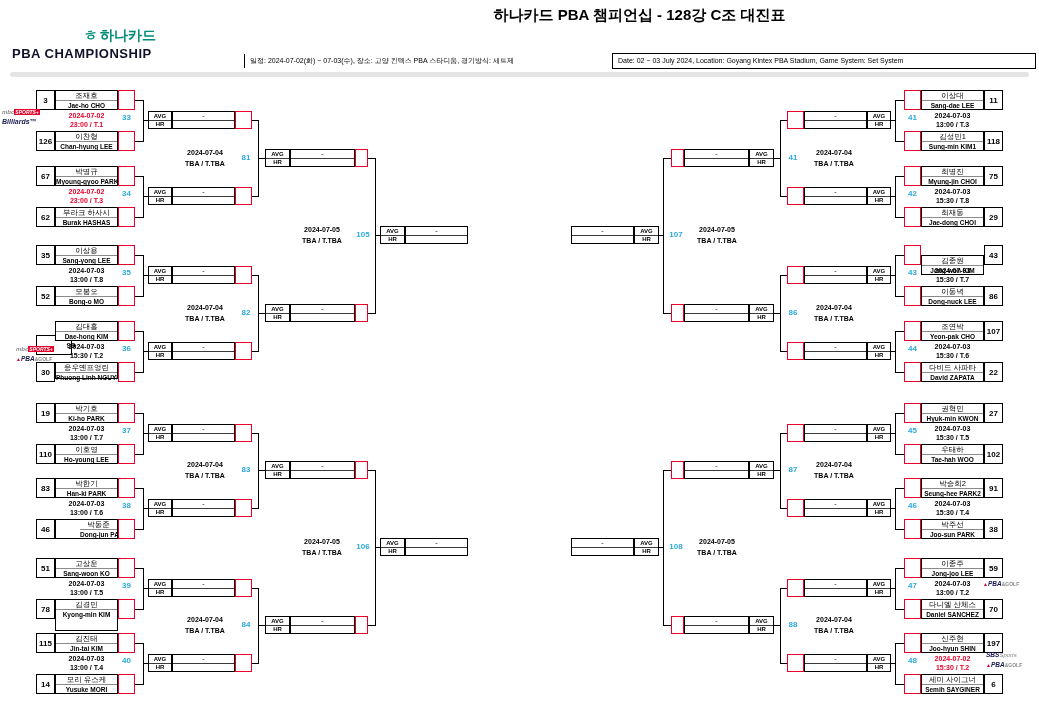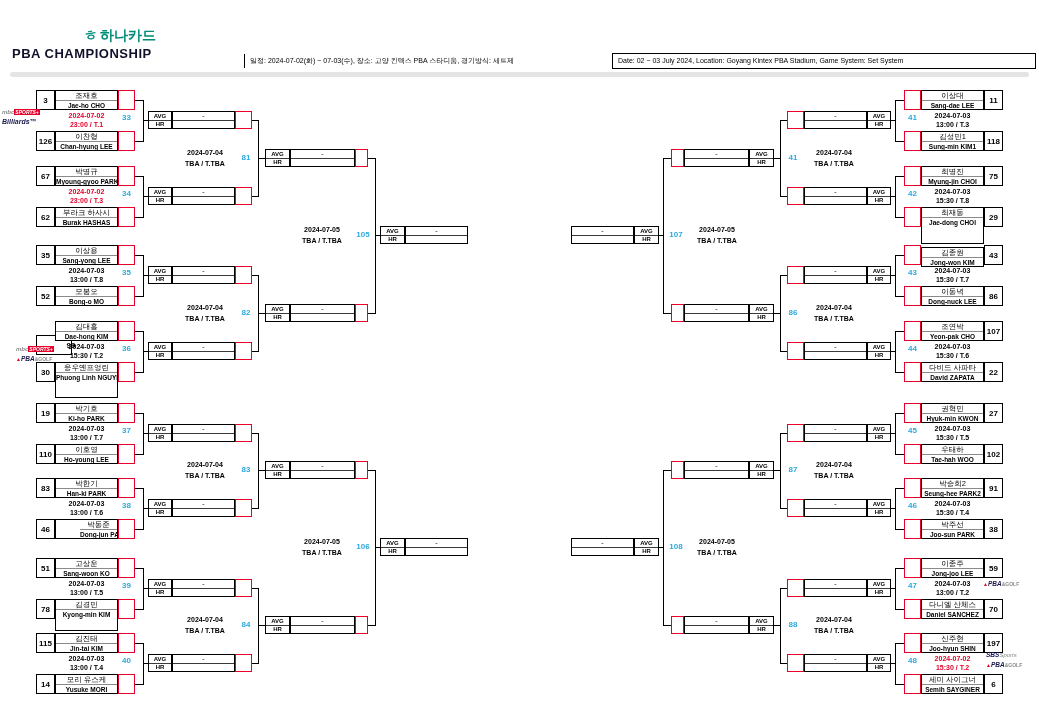--- a/index.html
+++ b/index.html
@@ -40,20 +40,21 @@
   .sbsb{color:#15155e;font-weight:bold;font-style:italic;font-size:6.5px;}
   .sbss{color:#8a8a8a;font-style:italic;font-size:6px;}
 </style>
 </head>
 <body>
 
 <div id="canvas">
 
   <div class="abs hana" style="left:40px;top:27px;width:160px;"><span class="hanasym">ㅎ</span><span>하나카드</span></div>
   <div class="abs pbachamp" style="left:12px;top:46px;">PBA CHAMPIONSHIP</div>
+  <div class="abs title" style="left:240px;top:6px;width:799px;">하나카드 PBA 챔피언십 - 128강 C조 대진표</div>
   <div class="abs info" style="left:244px;top:54px;width:364px;height:14px;border-left:1px solid #000;padding-left:5px;">일정: 2024-07-02(화) ~ 07-03(수), 장소: 고양 킨텍스 PBA 스타디움, 경기방식: 세트제</div>
   <div class="abs info" style="left:612px;top:53px;width:424px;height:16px;border:1px solid #000;padding-left:5px;line-height:14px;">Date: 02 ~ 03 July 2024, Location: Goyang Kintex PBA Stadium, Game System: Set System</div>
   <div class="abs graybar" style="left:10px;top:72px;width:1019px;height:5px;"></div>
 
   <div id="bracket">
       <div class="abs box seed" style="left: 36px; top: 90px; width: 19px; height: 20px;">3</div>
       <div class="abs box" style="left: 55px; top: 90px; width: 63px; height: 20px;">
         <div class="krow">조재호</div>
         <div class="erow">Jae-ho CHO</div>
       </div>
@@ -109,21 +110,21 @@
       <div class="abs hl" style="left: 135px; top: 296px; width: 8px; height: 1px;"></div>
       <div class="abs vl" style="left: 143px; top: 255px; width: 1px; height: 42px;"></div>
       <div class="abs hl" style="left: 143px; top: 275px; width: 5px; height: 1px;"></div>
       <div class="abs box seed" style="left: 36px; top: 335px; width: 35px; height: 20px; padding-left: 34px;">99</div>
       <div class="abs box" style="left: 55px; top: 321px; width: 63px; height: 20px;">
         <div class="krow">김대홍</div>
         <div class="erow">Dae-hong KIM</div>
       </div>
       <div class="abs slot" style="left: 118px; top: 321px; width: 17px; height: 20px;"></div>
       <div class="abs box seed" style="left: 36px; top: 362px; width: 19px; height: 20px;">30</div>
-      <div class="abs box" style="left: 55px; top: 362px; width: 63px; height: 36px;">
+      <div class="abs box" style="left: 55px; top: 362px; width: 63px; height: 17px;">
         <div class="krow">응우옌프엉린</div>
         <div class="erow">Phuong Linh NGUYEN</div>
       </div>
       <div class="abs slot" style="left: 118px; top: 362px; width: 17px; height: 20px;"></div>
       <div class="abs date" style="left: 49px; top: 342px; width: 75px; height: 9px;">2024-07-03</div>
       <div class="abs date" style="left: 49px; top: 351px; width: 75px; height: 9px;">15:30 / T.2</div>
       <div class="abs num" style="left: 118px; top: 344px; width: 17px; height: 10px;">36</div>
       <div class="abs hl" style="left: 135px; top: 331px; width: 8px; height: 1px;"></div>
       <div class="abs hl" style="left: 135px; top: 372px; width: 8px; height: 1px;"></div>
       <div class="abs vl" style="left: 143px; top: 331px; width: 1px; height: 42px;"></div>
@@ -223,34 +224,34 @@
       <div class="abs hl" style="left: 896px; top: 141px; width: 8px; height: 1px;"></div>
       <div class="abs vl" style="left: 895px; top: 100px; width: 1px; height: 42px;"></div>
       <div class="abs hl" style="left: 891px; top: 120px; width: 5px; height: 1px;"></div>
       <div class="abs box seed" style="left: 984px; top: 166px; width: 19px; height: 20px;">75</div>
       <div class="abs box" style="left: 921px; top: 166px; width: 63px; height: 20px;">
         <div class="krow">최명진</div>
         <div class="erow">Myung-jin CHOI</div>
       </div>
       <div class="abs slot" style="left: 904px; top: 166px; width: 17px; height: 20px;"></div>
       <div class="abs box seed" style="left: 984px; top: 207px; width: 19px; height: 20px;">29</div>
-      <div class="abs box" style="left: 921px; top: 207px; width: 63px; height: 37px;">
+      <div class="abs box" style="left: 921px; top: 207px; width: 63px; height: 20px;">
         <div class="krow">최재동</div>
         <div class="erow">Jae-dong CHOI</div>
       </div>
       <div class="abs slot" style="left: 904px; top: 207px; width: 17px; height: 20px;"></div>
       <div class="abs date" style="left: 915px; top: 187px; width: 75px; height: 9px;">2024-07-03</div>
       <div class="abs date" style="left: 915px; top: 196px; width: 75px; height: 9px;">15:30 / T.8</div>
       <div class="abs num" style="left: 904px; top: 189px; width: 17px; height: 10px;">42</div>
       <div class="abs hl" style="left: 896px; top: 176px; width: 8px; height: 1px;"></div>
       <div class="abs hl" style="left: 896px; top: 217px; width: 8px; height: 1px;"></div>
       <div class="abs vl" style="left: 895px; top: 176px; width: 1px; height: 42px;"></div>
       <div class="abs hl" style="left: 891px; top: 196px; width: 5px; height: 1px;"></div>
       <div class="abs box seed" style="left: 984px; top: 245px; width: 19px; height: 20px;">43</div>
-      <div class="abs box" style="left: 921px; top: 247px; width: 63px; height: 20px;">
+      <div class="abs box" style="left: 921px; top: 255px; width: 63px; height: 20px;">
         <div class="krow">김종원</div>
         <div class="erow">Jong-won KIM</div>
       </div>
       <div class="abs slot" style="left: 904px; top: 245px; width: 17px; height: 20px;"></div>
       <div class="abs box seed" style="left: 984px; top: 286px; width: 19px; height: 20px;">86</div>
       <div class="abs box" style="left: 921px; top: 286px; width: 63px; height: 20px;">
         <div class="krow">이동녁</div>
         <div class="erow">Dong-nuck LEE</div>
       </div>
       <div class="abs slot" style="left: 904px; top: 286px; width: 17px; height: 20px;"></div>

